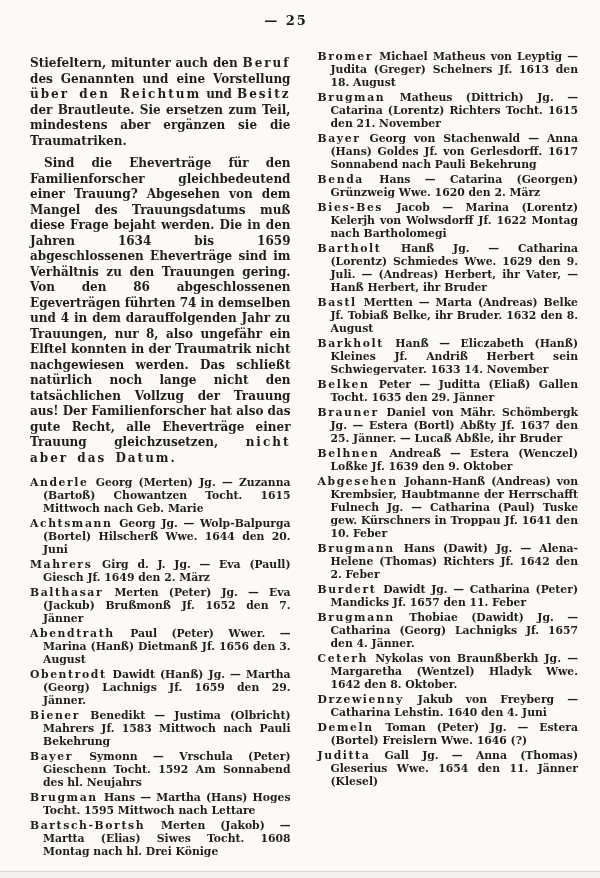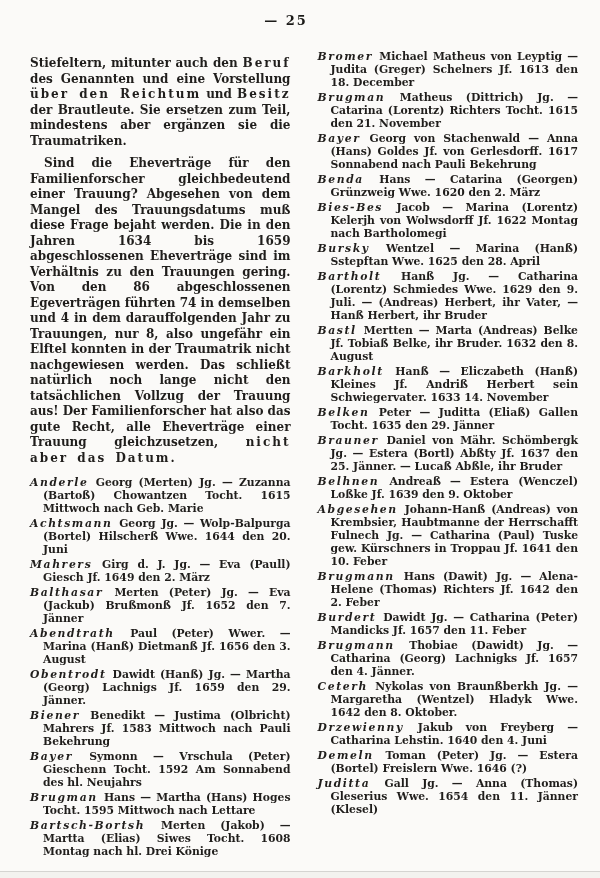--- a/index.html
+++ b/index.html
@@ -41,21 +41,21 @@
   .entries{margin-top:10px;}
   .col-right .entries{margin-top:0;}
   .entry{
     font-size:10.8px;
     line-height:13px;
     text-align:justify;
     padding-left:13px;
     text-indent:-13px;
     margin:0 0 2px 0;
   }
-  .ename{letter-spacing:1.6px;padding-right:1px;font-style:italic;}
+  .ename{letter-spacing:1.6px;padding-right:1px;}
   .scan-bottom{
     position:absolute;
     left:0;right:0;top:871px;height:7px;
     background:#f3f2ef;
     border-top:1px solid #d5d4d1;
   }
 </style>
 </head>
 <body>
 
@@ -82,26 +82,25 @@
           <div class="entry"><span class="ename">Biener</span> <span class="etext">Benedikt — Justima (Olbricht) Mahrers Jf. 1583 Mittwoch nach Pauli Bekehrung</span></div>
           <div class="entry"><span class="ename">Bayer</span> <span class="etext">Symonn — Vrschula (Peter) Gieschenn Tocht. 1592 Am Sonnabend des hl. Neujahrs</span></div>
           <div class="entry"><span class="ename">Brugman</span> <span class="etext">Hans — Martha (Hans) Hoges Tocht. 1595 Mittwoch nach Lettare</span></div>
           <div class="entry"><span class="ename">Bartsch-Bortsh</span> <span class="etext">Merten (Jakob) — Martta (Elias) Siwes Tocht. 1608 Montag nach hl. Drei Könige</span></div>
         </div>
     </div>
 
     <div class="col col-right">
       <div class="entries">
 
-      <div class="entry"><span class="ename">Bromer</span> <span class="etext">Michael Matheus von Leyptig — Judita (Greger) Schelners Jf. 1613 den 18. December</span></div>
+      <div class="entry"><span class="ename">Bromer</span> <span class="etext">Michael Matheus von Leyptig — Judita (Greger) Schelners Jf. 1613 den 18. August</span></div>
           <div class="entry"><span class="ename">Brugman</span> <span class="etext">Matheus (Dittrich) Jg. — Catarina (Lorentz) Richters Tocht. 1615 den 21. November</span></div>
           <div class="entry"><span class="ename">Bayer</span> <span class="etext">Georg von Stachenwald — Anna (Hans) Goldes Jf. von Gerlesdorff. 1617 Sonnabend nach Pauli Bekehrung</span></div>
           <div class="entry"><span class="ename">Benda</span> <span class="etext">Hans — Catarina (Georgen) Grünzweig Wwe. 1620 den 2. März</span></div>
           <div class="entry"><span class="ename">Bies-Bes</span> <span class="etext">Jacob — Marina (Lorentz) Kelerjh von Wolwsdorff Jf. 1622 Montag nach Bartholomegi</span></div>
-          <div class="entry"><span class="ename">Bursky</span> <span class="etext">Wentzel — Marina (Hanß) Sstepftan Wwe. 1625 den 28. April</span></div>
           <div class="entry"><span class="ename">Bartholt</span> <span class="etext">Hanß Jg. — Catharina (Lorentz) Schmiedes Wwe. 1629 den 9. Juli. — (Andreas) Herbert, ihr Vater, — Hanß Herbert, ihr Bruder</span></div>
           <div class="entry"><span class="ename">Bastl</span> <span class="etext">Mertten — Marta (Andreas) Belke Jf. Tobiaß Belke, ihr Bruder. 1632 den 8. August</span></div>
           <div class="entry"><span class="ename">Barkholt</span> <span class="etext">Hanß — Eliczabeth (Hanß) Kleines Jf. Andriß Herbert sein Schwiegervater. 1633 14. November</span></div>
           <div class="entry"><span class="ename">Belken</span> <span class="etext">Peter — Juditta (Eliaß) Gallen Tocht. 1635 den 29. Jänner</span></div>
           <div class="entry"><span class="ename">Brauner</span> <span class="etext">Daniel von Mähr. Schömbergk Jg. — Estera (Bortl) Abßty Jf. 1637 den 25. Jänner. — Lucaß Abßle, ihr Bruder</span></div>
           <div class="entry"><span class="ename">Belhnen</span> <span class="etext">Andreaß — Estera (Wenczel) Loßke Jf. 1639 den 9. Oktober</span></div>
           <div class="entry"><span class="ename">Abgesehen</span> <span class="etext">Johann-Hanß (Andreas) von Krembsier, Haubtmanne der Herrschafft Fulnech Jg. — Catharina (Paul) Tuske gew. Kürschners in Troppau Jf. 1641 den 10. Feber</span></div>
           <div class="entry"><span class="ename">Brugmann</span> <span class="etext">Hans (Dawit) Jg. — Alena-Helene (Thomas) Richters Jf. 1642 den 2. Feber</span></div>
           <div class="entry"><span class="ename">Burdert</span> <span class="etext">Dawidt Jg. — Catharina (Peter) Mandicks Jf. 1657 den 11. Feber</span></div>
           <div class="entry"><span class="ename">Brugmann</span> <span class="etext">Thobiae (Dawidt) Jg. — Catharina (Georg) Lachnigks Jf. 1657 den 4. Jänner.</span></div>

